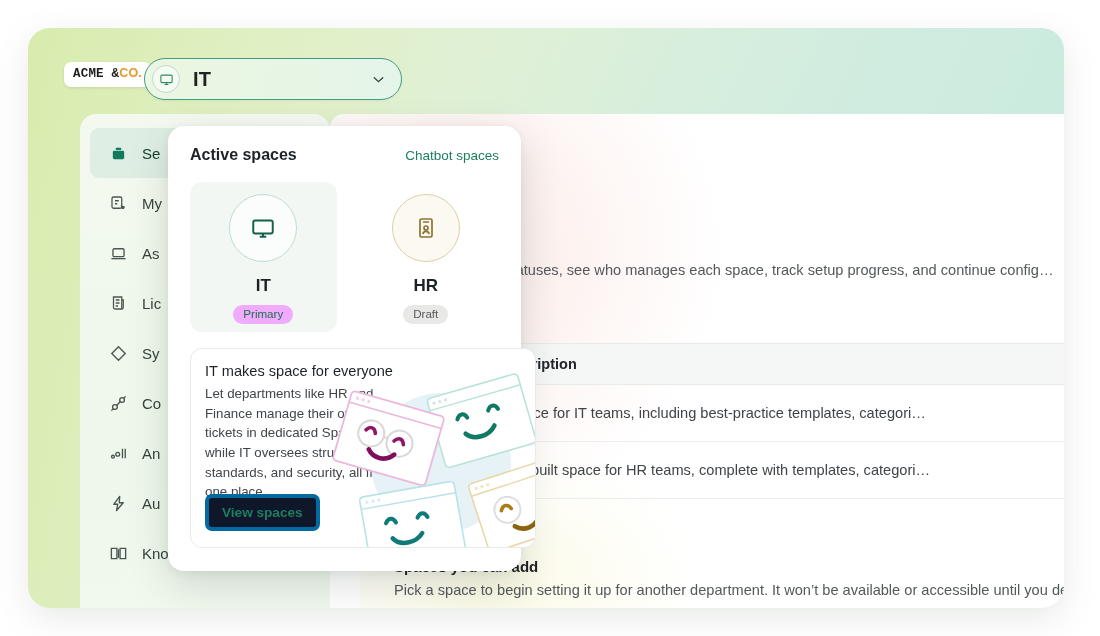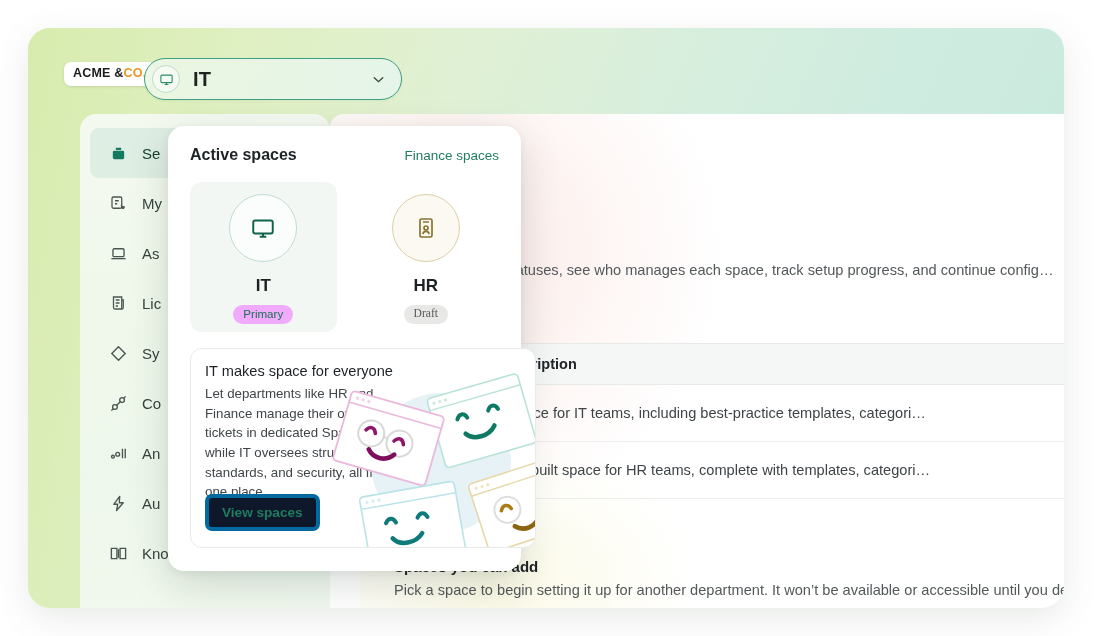--- a/index.html
+++ b/index.html
@@ -48,21 +48,21 @@
     background: #ffffff;
     border-radius: 7px;
     padding: 5px 9px 6px 9px;
     box-shadow: 0 1px 3px rgba(0,0,0,0.10);
     font-size: 12.5px;
     font-weight: 700;
     letter-spacing: 0.2px;
     line-height: 1;
     white-space: nowrap;
   }
-  .logo-chip .dark { color: #1b1b1b; }
+  .logo-chip .dark { color: #1b1b1b; font-family: Liberation Mono, monospace; }
   .logo-chip .amber { color: #e8972a; }
 
   
   .space-selector {
     position: absolute;
     left: 116px; top: 30px;
     width: 258px; height: 42px;
     background: linear-gradient(100deg, rgba(236,247,228,0.92), rgba(229,245,235,0.92));
     border: 1.6px solid #3f9e86;
     border-radius: 21px;
@@ -221,21 +221,21 @@
     display: flex; align-items: center; justify-content: center;
     margin-bottom: 14px;
   }
   .ring-it { border: 1.2px solid #bfdcd0; background: #fbfdfc; }
   .ring-hr { border: 1.2px solid #ddcfa4; background: #fbf9f2; }
   .space-name { font-size: 17px; font-weight: 600; color: #1c2124; margin-bottom: 9px; }
   .badge {
     font-size: 11.6px; padding: 3px 10px 4px 10px; border-radius: 11px; line-height: 1;
   }
   .badge.primary { background: #f0abfc; color: #1f6e52; }
-  .badge.draft { background: #e8e8e6; color: #55585a; font-family: Liberation Serif, serif; }
+  .badge.draft { background: #e8e8e6; color: #55585a; }
 
   
   .promo {
     position: relative;
     margin-top: 16px;
     width: 346px; height: 200px;
     border: 1px solid #e9eaea;
     border-radius: 12px;
     background: #fff;
     overflow: hidden;
@@ -402,21 +402,21 @@
     <span class="sel-chevron">
       <svg width="17" height="17" viewBox="0 0 24 24" fill="none" stroke="#3c4340" stroke-width="1.9" stroke-linecap="round">
           <path d="M6 9.5 12 15l6-5.5"></path>
         </svg>
     </span>
   </div>
 
   <div class="dropdown">
     <div class="dd-head">
       <div class="dd-title">Active spaces</div>
-      <div class="dd-manage">Finance spaces</div>
+      <div class="dd-manage">Chatbot spaces</div>
     </div>
 
     <div class="space-grid">
       <div class="space-card sel">
         <div class="space-ring ring-it">
           <svg width="26" height="26" viewBox="0 0 24 24" fill="none" stroke="#11614b" stroke-width="1.8">
               <rect x="3" y="5" width="18" height="12" rx="1.8"></rect>
               <path d="M9 20h6M12 17v3"></path>
             </svg>
         </div>

